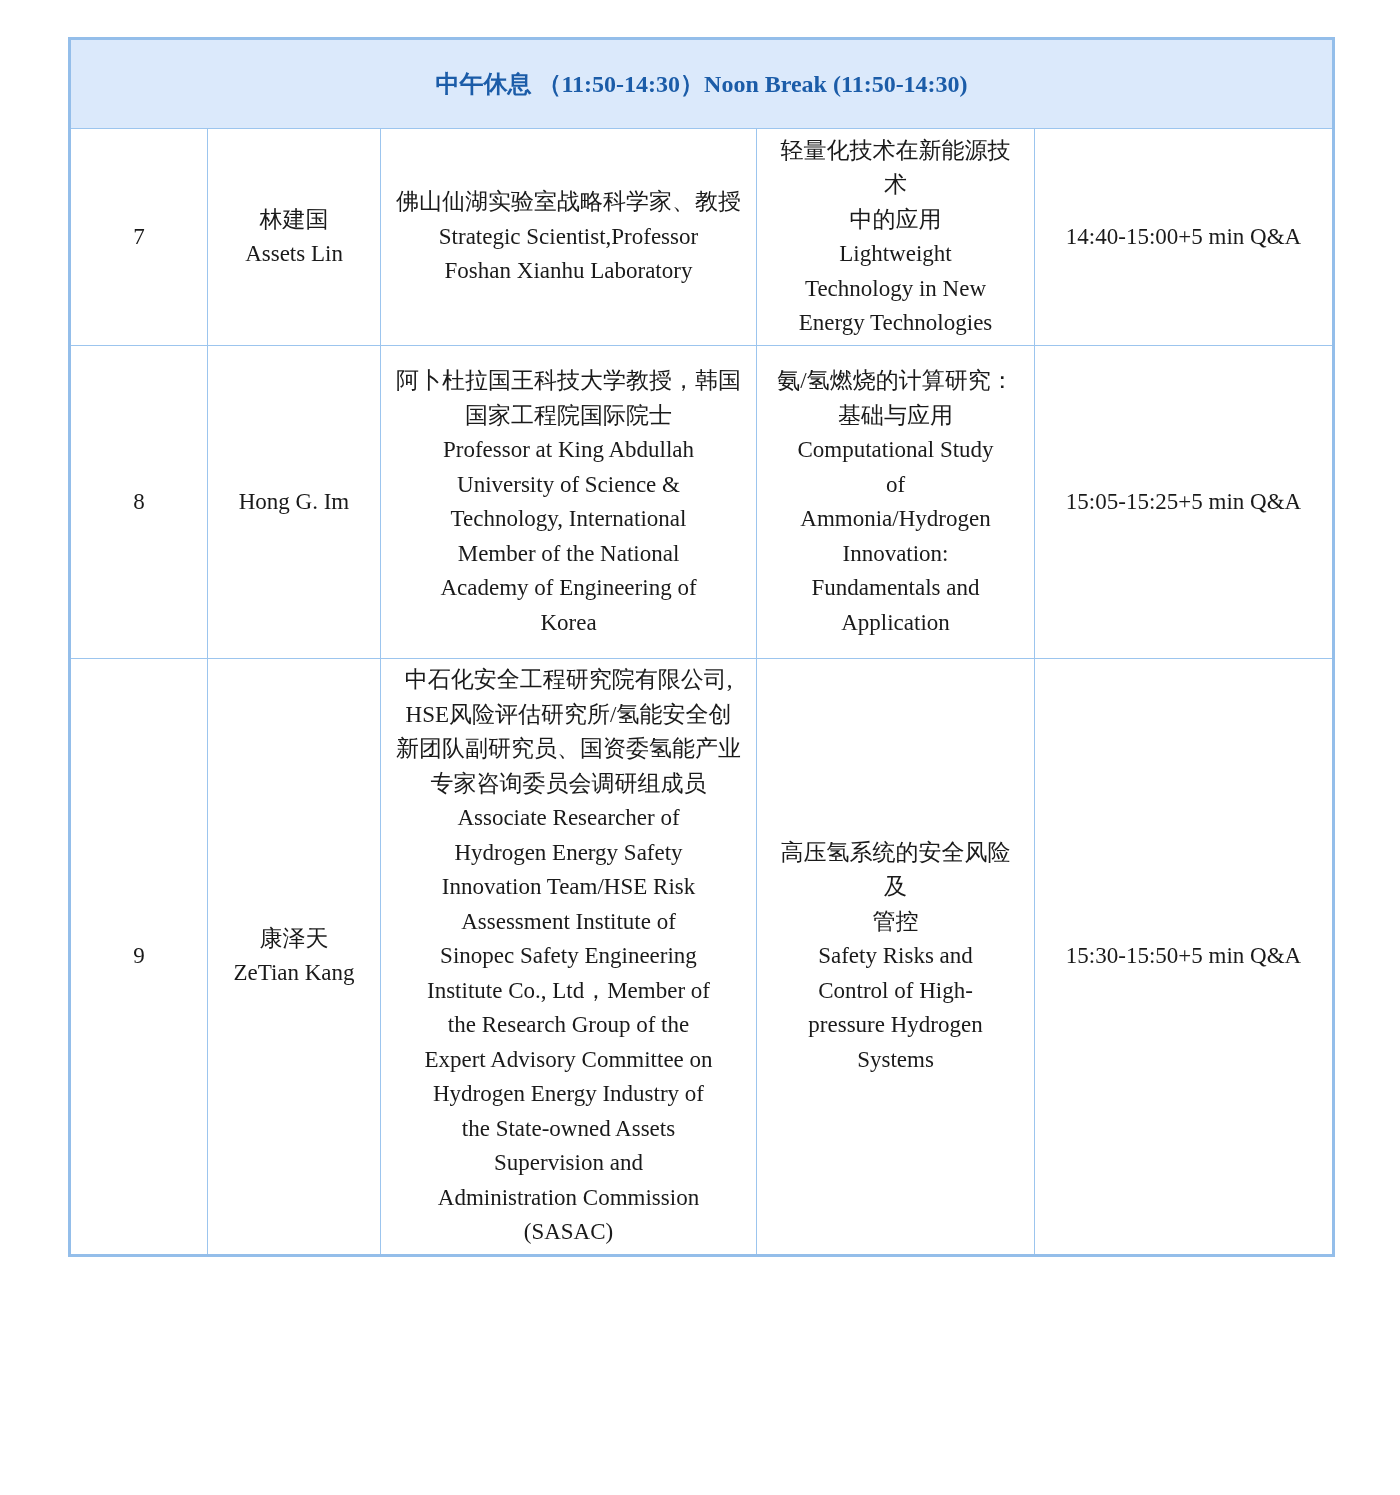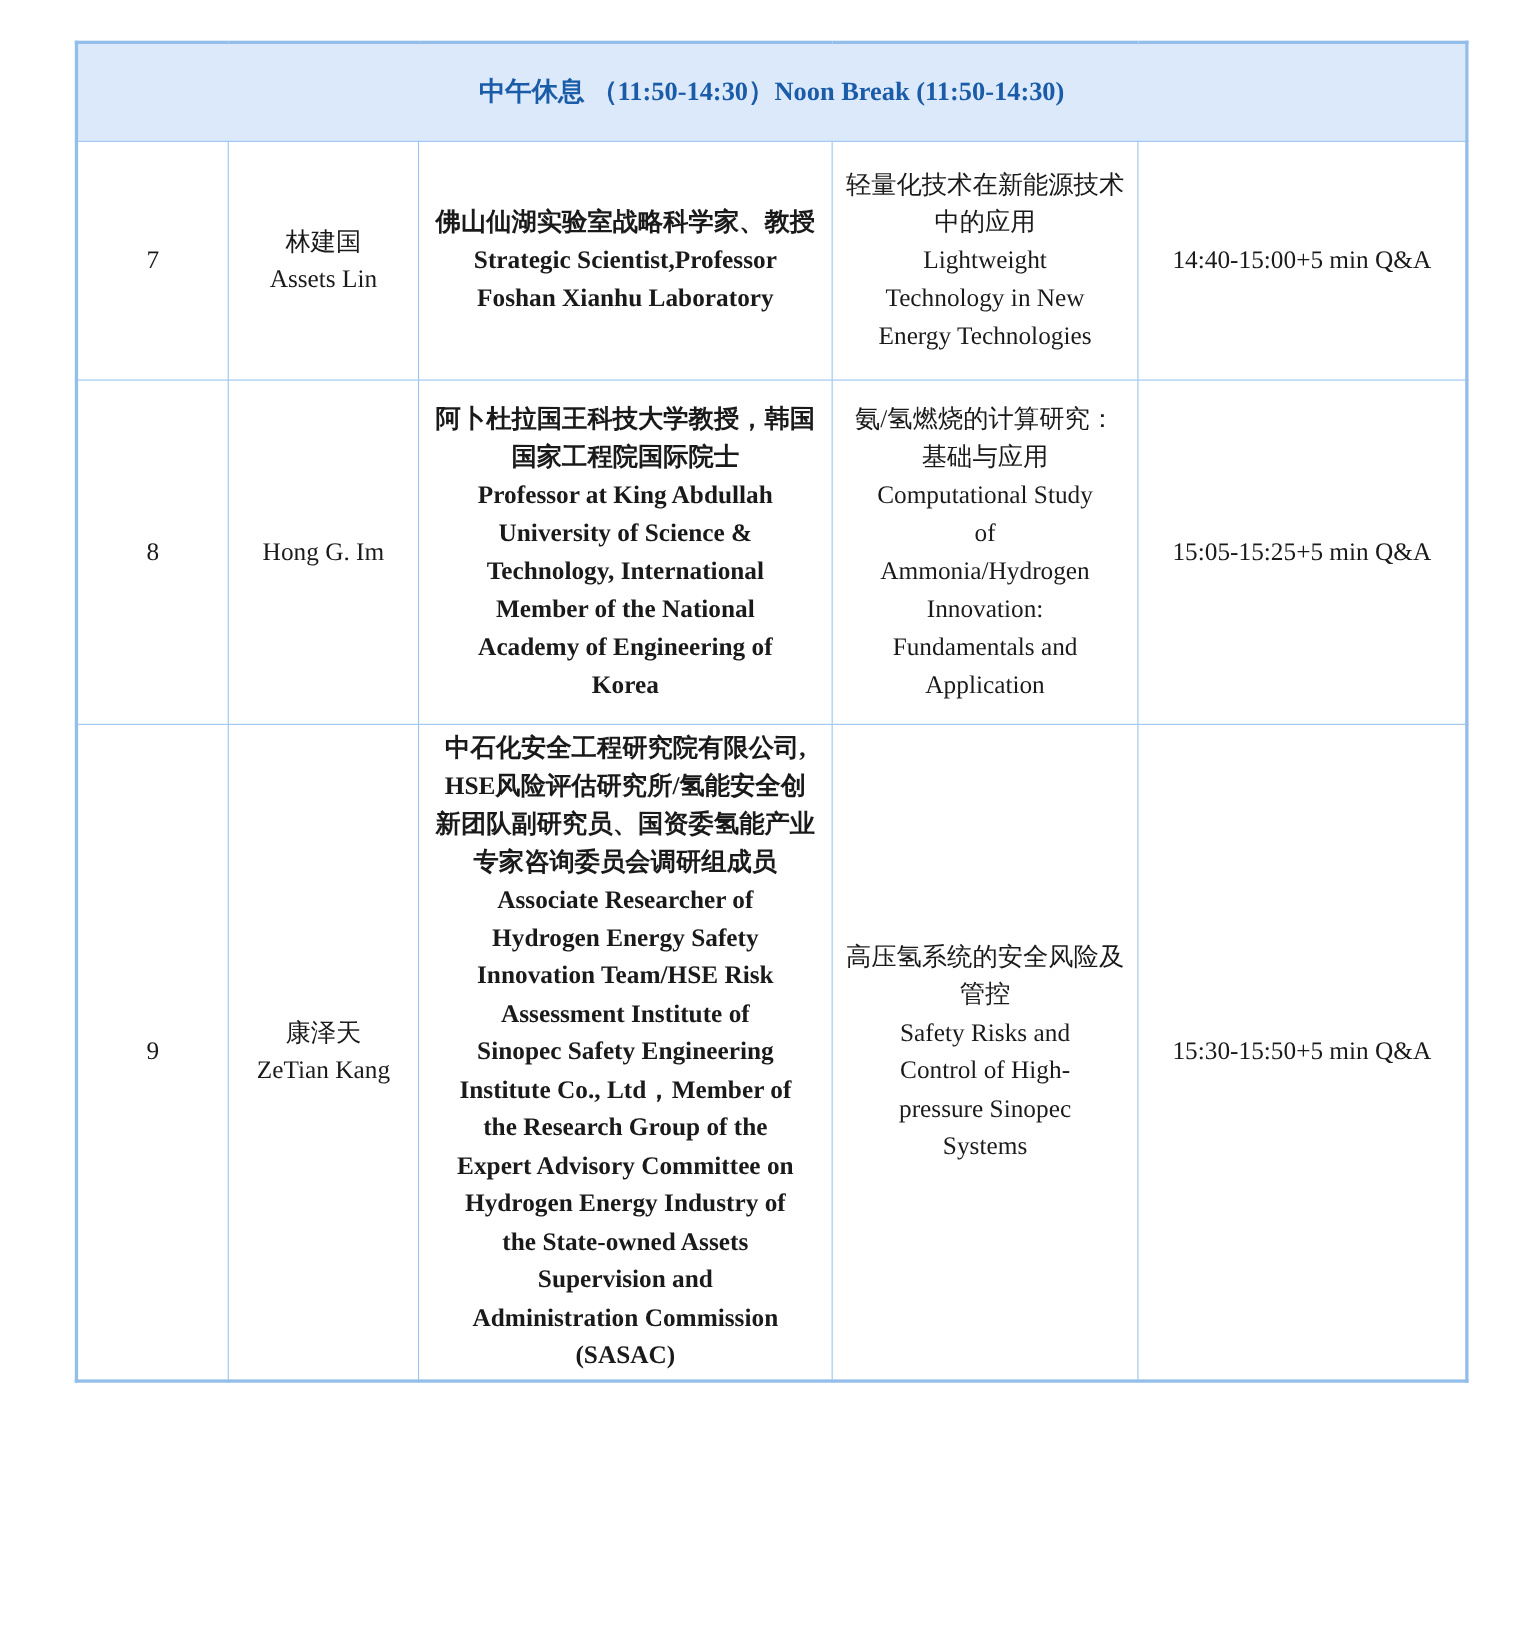--- a/index.html
+++ b/index.html
@@ -46,22 +46,22 @@
   tr.r-talk8   { height: 313px; }
   tr.r-talk9   { height: 592px; }
   
   td.hdr {
     background: #dbe9fb;
     color: #1b5ca8;
     font-weight: bold;
     font-size: 24px;
     line-height: 1.45;
   }
-  td.aff { padding: 4px 10px; font-weight: bold; }
-  td.topic { padding: 4px 8px; }
+  td.aff { padding: 4px 10px; }
+  td.topic { padding: 4px 20px; }
 </style>
 </head>
 <body>
 
 <div class="page">
   <table class="program">
     <colgroup>
       <col class="c-no">
         <col class="c-name">
         <col class="c-aff">
@@ -131,19 +131,19 @@
 Expert Advisory Committee on
 Hydrogen Energy Industry of
 the State-owned Assets
 Supervision and
 Administration Commission
 (SASAC)</td>
       <td class="topic">高压氢系统的安全风险及
 管控
 Safety Risks and
 Control of High-
-pressure Sinopec
+pressure Hydrogen
 Systems</td>
       <td>15:30-15:50+5 min Q&amp;A</td>
     </tr>
   </tbody>
     </table>
 </div>
 
 </body></html>

